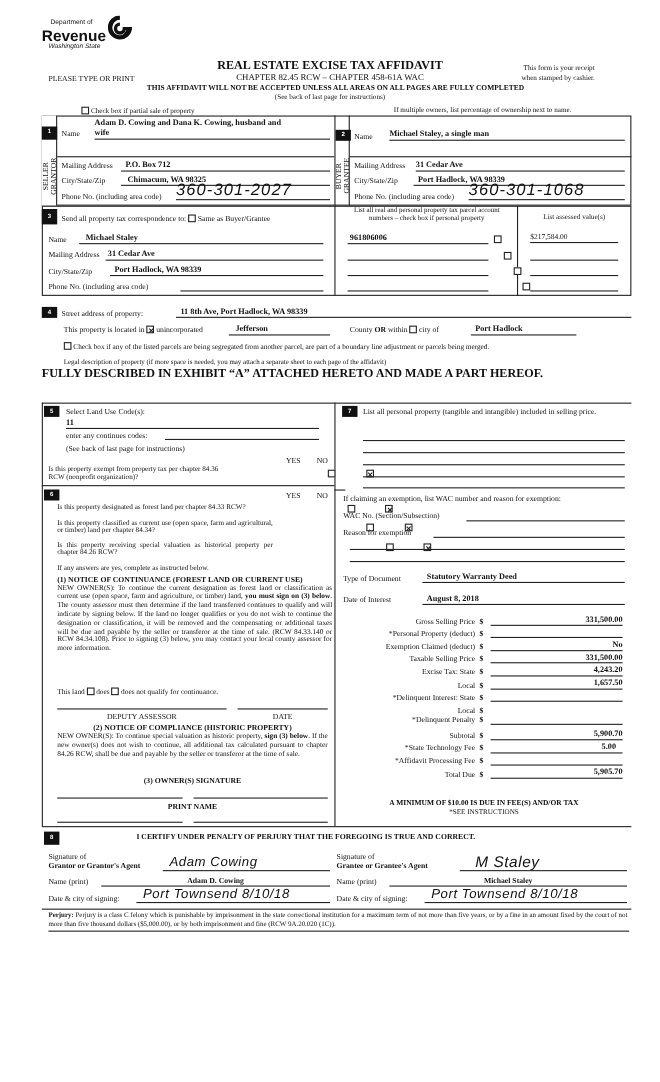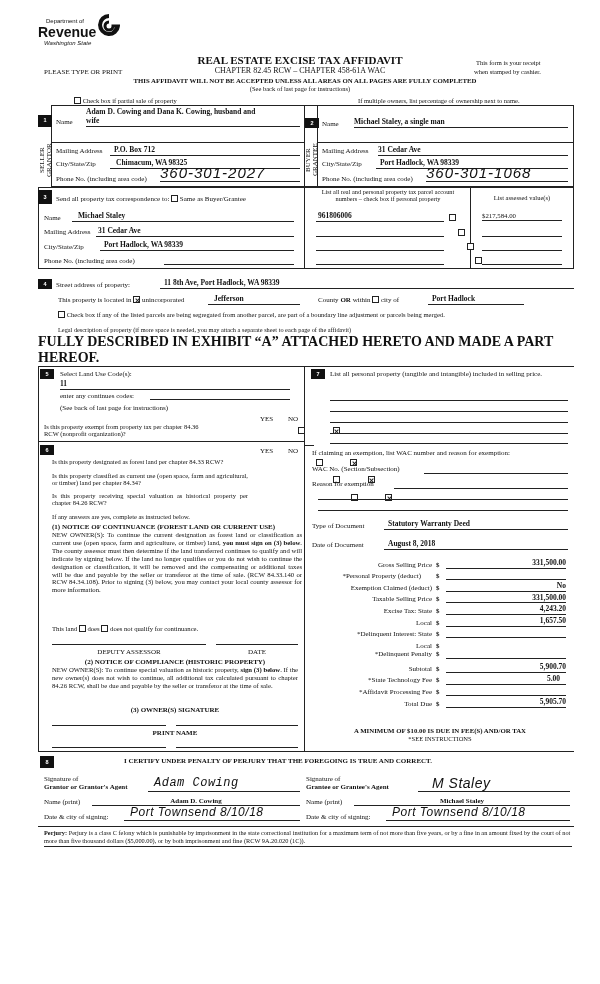--- a/index.html
+++ b/index.html
@@ -144,21 +144,21 @@
   <span>County</span> <b>OR</b> <span>within</span>
   <span class="cb"></span>
   <span>city of</span>
 </div>
 <div class="abs val ul" style="left:428px;top:295px;width:96px;padding-left:4px;">Port Hadlock</div>
 <div class="abs" style="left:58px;top:311px;font-size:6.6px;">
   <span class="cb"></span>
   <span>Check box if any of the listed parcels are being segregated from another parcel, are part of a boundary line adjustment or parcels being merged.</span>
 </div>
 <div class="abs" style="left:58px;top:326px;font-size:6.3px;">Legal description of property (if more space is needed, you may attach a separate sheet to each page of the affidavit)</div>
-<div class="abs b" style="left:38px;top:334px;font-size:14px;">FULLY DESCRIBED IN EXHIBIT “A” ATTACHED HERETO AND MADE A PART HEREOF.</div>
+<div class="abs b" style="left:38px;top:334px;font-size:11px;">FULLY DESCRIBED IN EXHIBIT “A” ATTACHED HERETO AND MADE A PART HEREOF.</div>
 
 
 <div class="line" style="left:38px;top:366px;width:536px;"></div>
 <div class="vline" style="left:304px;top:366px;height:385px;"></div>
 <div class="line" style="left:38px;top:441px;width:266px;"></div>
 <div class="line" style="left:304px;top:445px;width:10px;"></div>
 <div class="vline" style="left:38px;top:366px;height:385px;"></div>
 
 
 <div class="num" style="left:40px;top:369px;">5</div>
@@ -224,32 +224,32 @@
 <div class="abs" style="left:312px;top:449px;">If claiming an exemption, list WAC number and reason for exemption:</div>
 <div class="abs" style="left:312px;top:465px;">WAC No. (Section/Subsection)</div>
 <div class="abs ul" style="left:424px;top:465px;width:144px;height:9px;"></div>
 <div class="abs" style="left:312px;top:480px;">Reason for exemption</div>
 <div class="abs ul" style="left:394px;top:480px;width:174px;height:9px;"></div>
 <div class="line" style="left:318px;top:499px;width:250px;"></div>
 <div class="line" style="left:318px;top:510px;width:250px;"></div>
 
 <div class="abs" style="left:312px;top:522px;">Type of Document</div>
 <div class="abs val ul" style="left:384px;top:520px;width:184px;padding-left:4px;">Statutory Warranty Deed</div>
-<div class="abs" style="left:312px;top:541px;">Date of Document</div>
+<div class="abs" style="left:312px;top:541px;">Date of Interest</div>
 <div class="abs val ul" style="left:384px;top:540px;width:184px;padding-left:4px;">August 8, 2018</div>
 
 
 <div class="abs" style="left:310px;top:557px;width:260px;">
   <div style="display:flex;height:11.6px;align-items:flex-end;">
     <div class="r" style="width:126px;padding-right:4px;">Gross Selling Price</div>
     <div class="b" style="width:10px;">$</div>
     <div class="r val ul" style="width:120px;">331,500.00</div>
   </div>
   <div style="display:flex;height:11.6px;align-items:flex-end;">
-    <div class="r" style="width:126px;padding-right:15px;margin-top:48px;">*Personal Property (deduct)</div>
+    <div class="r" style="width:126px;padding-right:4px;margin-top:48px;">*Personal Property (deduct)</div>
     <div class="b" style="width:10px;">$</div>
     <div class="r val ul" style="width:120px;height:9px;"></div>
   </div>
   <div style="display:flex;height:11.6px;align-items:flex-end;">
     <div class="r" style="width:126px;padding-right:4px;">Exemption Claimed (deduct)</div>
     <div class="b" style="width:10px;">$</div>
     <div class="r val ul" style="width:120px;">No</div>
   </div>
   <div style="display:flex;height:11.6px;align-items:flex-end;">
     <div class="r" style="width:126px;padding-right:4px;text-align:right;">Taxable Selling Price</div>
@@ -307,21 +307,21 @@
 
 
 <div class="line" style="left:38px;top:751px;width:536px;"></div>
 <div class="num" style="left:40px;top:756px;height:12px;line-height:12px;">8</div>
 <div class="abs b" style="left:124px;top:757px;font-size:7px;">I CERTIFY UNDER PENALTY OF PERJURY THAT THE FOREGOING IS TRUE AND CORRECT.</div>
 
 <div class="abs" style="left:44px;top:775px;">
   <div>Signature of</div>
   <div class="b">Grantor or Grantor's Agent</div>
 </div>
-<div class="abs hand2 ul" style="left:148px;top:777px;width:152px;padding-left:6px;font-family:Liberation Mono, monospace;">Adam Cowing</div>
+<div class="abs hand2 ul" style="left:148px;top:777px;width:152px;padding-left:6px;">Adam Cowing</div>
 <div class="abs" style="left:44px;top:798px;">Name (print)</div>
 <div class="abs c b ul" style="left:92px;top:797px;width:208px;">Adam D. Cowing</div>
 <div class="abs" style="left:44px;top:813px;">Date &amp; city of signing:</div>
 <div class="abs hand2 ul" style="left:124px;top:806px;width:176px;padding-left:6px;">Port Townsend  8/10/18</div>
 
 <div class="abs" style="left:306px;top:775px;">
   <div>Signature of</div>
   <div class="b">Grantee or Grantee's Agent</div>
 </div>
 <div class="abs hand2 ul" style="left:418px;top:775px;width:152px;padding-left:14px;font-size:14px;">M Staley</div>

